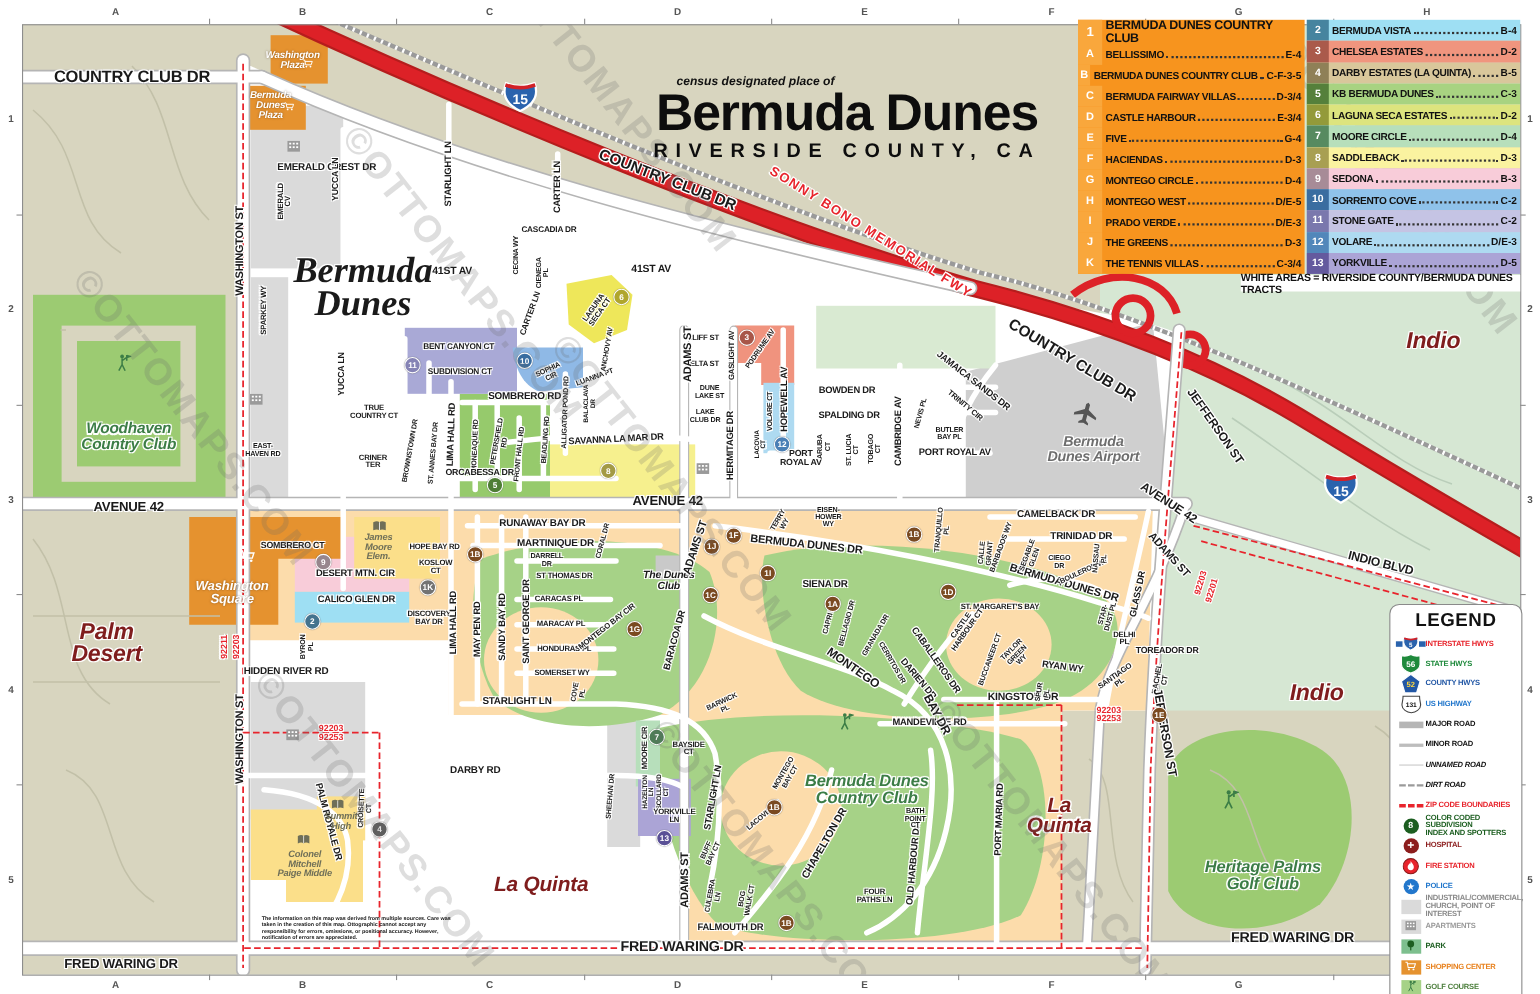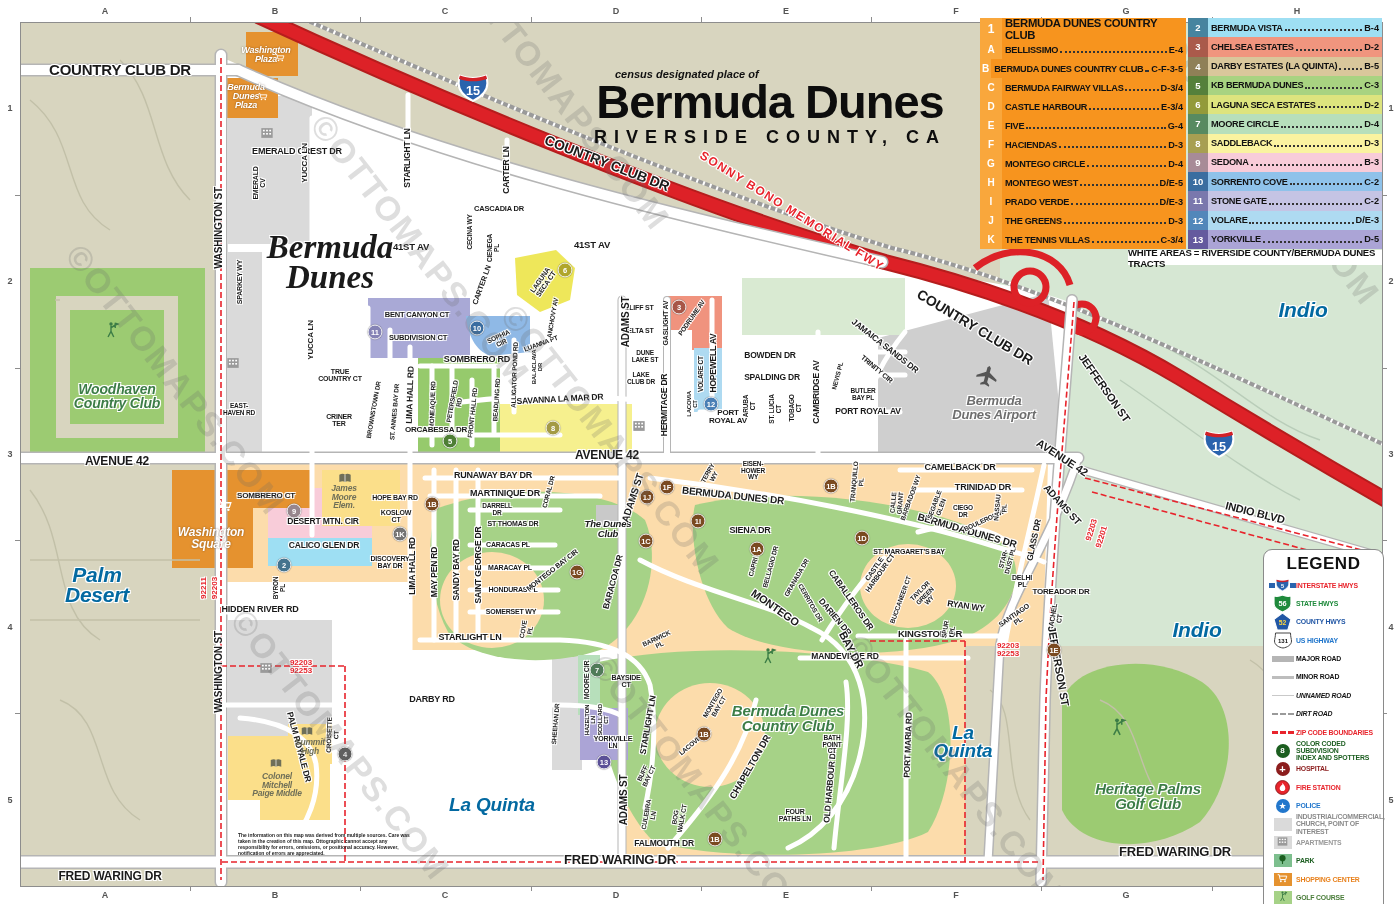--- a/index.html
+++ b/index.html
@@ -14,21 +14,21 @@
   #m-right{left:1382px;top:0;width:18px;height:904px;}
   #frame{position:absolute;left:20px;top:22px;width:1361px;height:863px;border:1px solid #8d8d8d;z-index:41;pointer-events:none;}
   .gridlab{position:absolute;z-index:42;font-size:9px;font-weight:bold;color:#555;transform:translate(-50%,-50%);}
   .gridtick{position:absolute;z-index:42;background:#8d8d8d;}
   
   .lb{position:absolute;z-index:20;white-space:pre-line;text-align:center;font-weight:bold;color:#1a1a1a;
     line-height:1.02;letter-spacing:-0.2px;transform:translate(-50%,-50%) rotate(var(--r,0deg));
     text-shadow:-1px -1px 0 #fff,1px -1px 0 #fff,-1px 1px 0 #fff,1px 1px 0 #fff,0 0 2px #fff;}
   .c-fwy{color:#e8242c;letter-spacing:1.5px;}
   .c-zip{color:#e8242c;letter-spacing:0;}
-  .c-place{color:#0369a1;font-style:italic;line-height:0.95;}
+  .c-place{color:#7f1d1d;font-style:italic;line-height:0.95;}
   .c-golf{color:#3c7d46;font-style:italic;line-height:1;margin-top:28px;}
   .c-shop{color:#fff;font-style:italic;line-height:1;text-shadow:0 0 2px rgba(60,30,0,.55);}
   .c-school{color:#6f6f58;font-style:italic;line-height:1;text-shadow:none;}
   .c-airport{color:#6e6e6e;font-style:italic;line-height:1.05;}
   .c-club{font-style:italic;line-height:1;}
   .c-big{font-family:"Liberation Serif",serif;font-style:italic;line-height:0.92;letter-spacing:0;}
   
   .sp{position:absolute;z-index:25;border-radius:50%;color:#fff;font-weight:bold;display:flex;align-items:center;justify-content:center;
     transform:translate(-50%,-50%);border:1px solid #fff;box-shadow:0 0 1px rgba(0,0,0,.6);}
   
@@ -829,21 +829,21 @@
     <div class="sp" style="left: 477px; top: 328px; width: 13px; height: 13px; font-size: 7.5px; background: rgb(58, 109, 160);">10</div>
     <div class="sp" style="left: 450px; top: 441px; width: 13px; height: 13px; font-size: 7.5px; background: rgb(78, 126, 53);">5</div>
     <div class="sp" style="left: 553px; top: 428px; width: 13px; height: 13px; font-size: 7.5px; background: rgb(163, 154, 69);">8</div>
     <div class="sp" style="left: 679px; top: 307px; width: 13px; height: 13px; font-size: 7.5px; background: rgb(168, 86, 72);">3</div>
     <div class="sp" style="left: 711px; top: 404px; width: 13px; height: 13px; font-size: 7.5px; background: rgb(74, 127, 181);">12</div>
     <div class="sp" style="left: 294px; top: 511px; width: 13px; height: 13px; font-size: 7.5px; background: rgb(151, 134, 141);">9</div>
     <div class="sp" style="left: 284px; top: 565px; width: 13px; height: 13px; font-size: 7.5px; background: rgb(68, 115, 142);">2</div>
     <div class="sp" style="left: 597px; top: 670px; width: 13px; height: 13px; font-size: 7.5px; background: rgb(78, 125, 87);">7</div>
     <div class="sp" style="left: 604px; top: 762px; width: 13px; height: 13px; font-size: 7.5px; background: rgb(90, 80, 150);">13</div>
     <div class="sp" style="left: 345px; top: 754px; width: 13px; height: 13px; font-size: 7.5px; background: rgb(94, 94, 94);">4</div>
-    <div class="sp" style="left: 400px; top: 534px; width: 13px; height: 13px; font-size: 7.5px; background: #737373;">1K</div>
+    <div class="sp" style="left: 389px; top: 534px; width: 13px; height: 13px; font-size: 7.5px; background: #737373;">1K</div>
     <div class="sp" style="left: 432px; top: 504px; width: 13px; height: 13px; font-size: 7.5px; background: rgb(122, 74, 33);">1B</div>
     <div class="sp" style="left: 647px; top: 497px; width: 13px; height: 13px; font-size: 7.5px; background: rgb(122, 74, 33);">1J</div>
     <div class="sp" style="left: 667px; top: 487px; width: 13px; height: 13px; font-size: 7.5px; background: rgb(122, 74, 33);">1F</div>
     <div class="sp" style="left: 646px; top: 541px; width: 13px; height: 13px; font-size: 7.5px; background: rgb(122, 74, 33);">1C</div>
     <div class="sp" style="left: 698px; top: 521px; width: 13px; height: 13px; font-size: 7.5px; background: rgb(122, 74, 33);">1I</div>
     <div class="sp" style="left: 757px; top: 549px; width: 13px; height: 13px; font-size: 7.5px; background: rgb(122, 74, 33); text-align: center;">1A</div>
     <div class="sp" style="left: 577px; top: 572px; width: 13px; height: 13px; font-size: 7.5px; background: rgb(122, 74, 33);">1G</div>
     <div class="sp" style="left: 862px; top: 538px; width: 13px; height: 13px; font-size: 7.5px; background: rgb(122, 74, 33);">1D</div>
     <div class="sp" style="left: 831px; top: 486px; width: 13px; height: 13px; font-size: 7.5px; background: rgb(122, 74, 33);">1B</div>
     <div class="sp" style="left: 704px; top: 734px; width: 13px; height: 13px; font-size: 7.5px; background: rgb(122, 74, 33);">1B</div>

